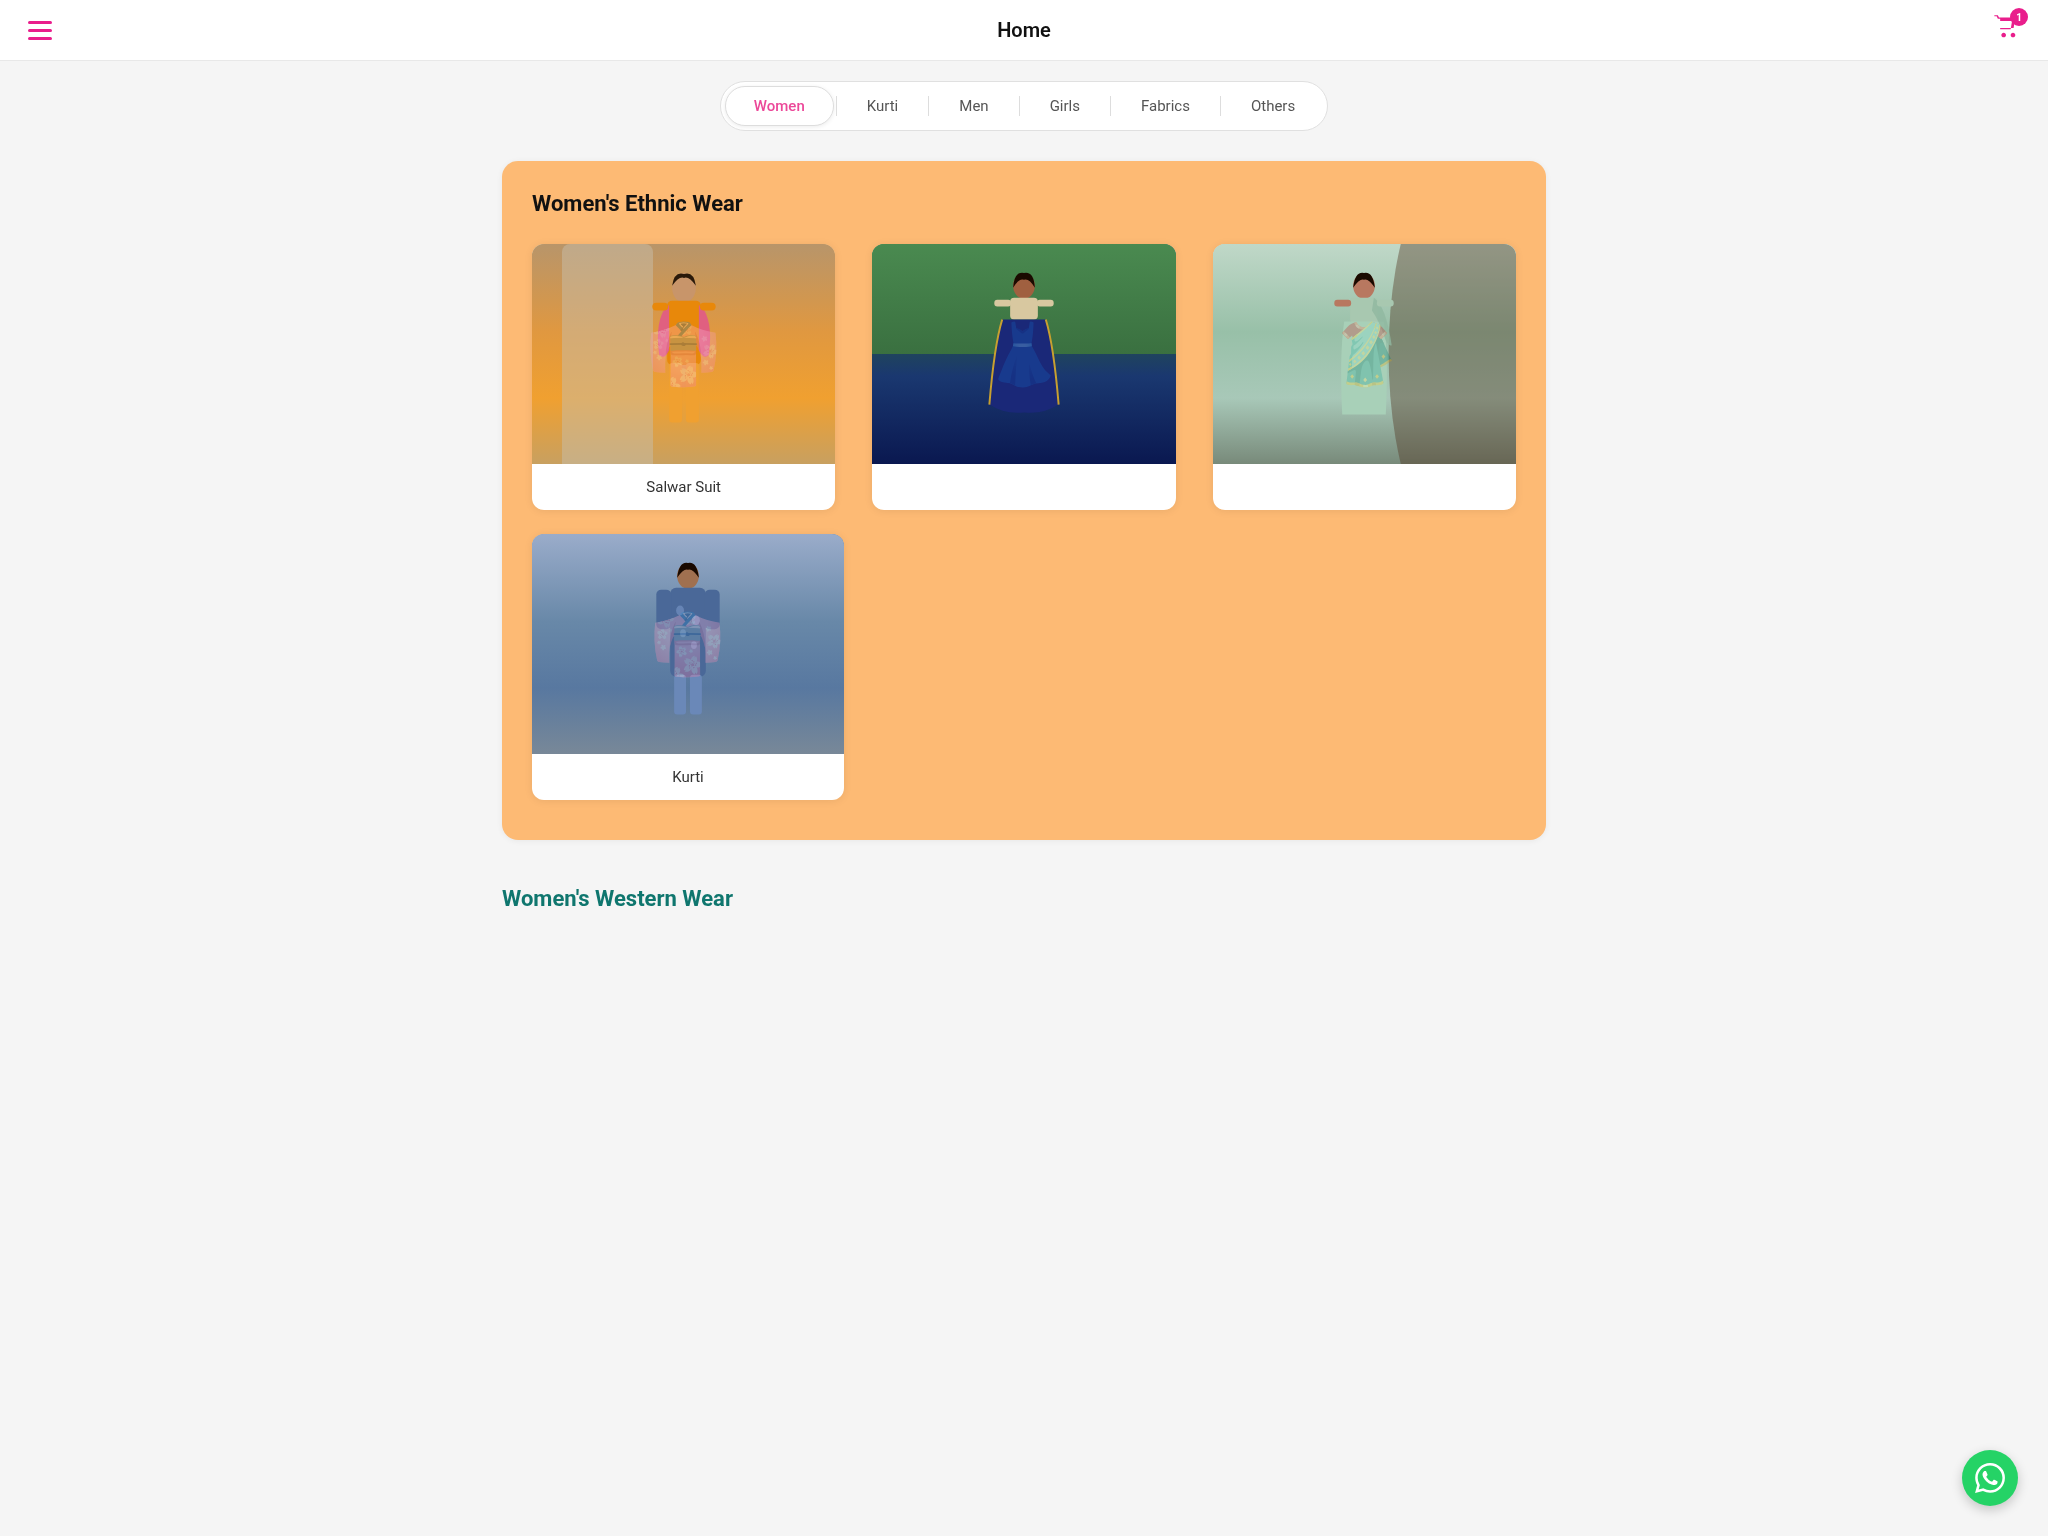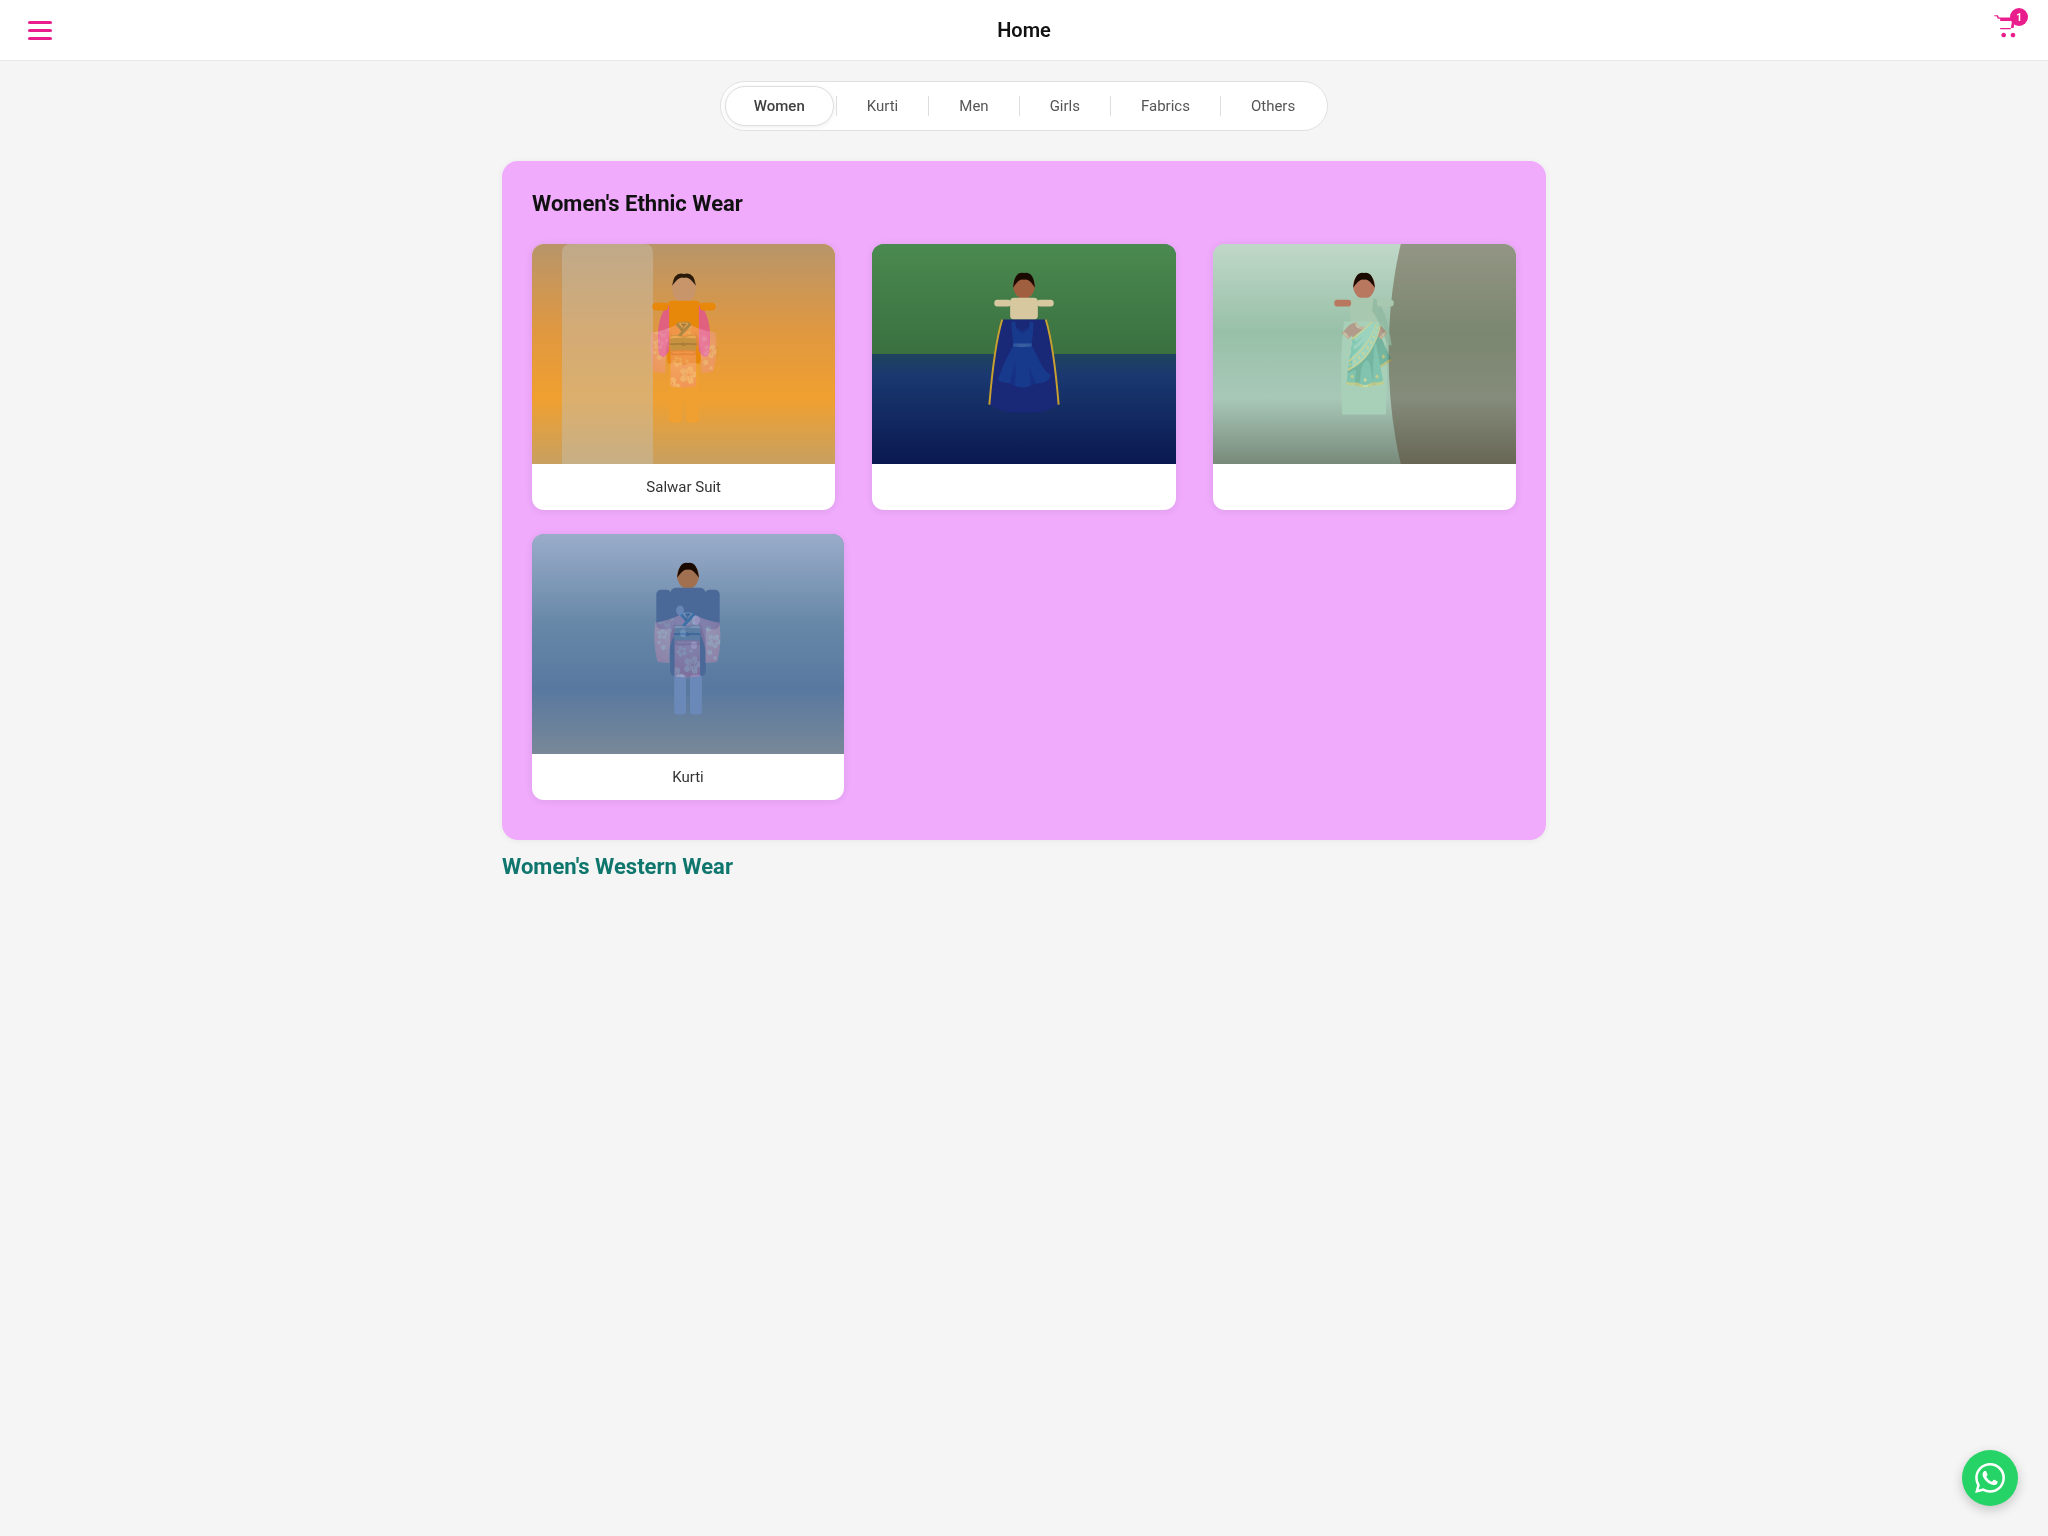--- a/index.html
+++ b/index.html
@@ -102,45 +102,45 @@
       font-size: 15px;
       color: #555;
       cursor: pointer;
       border-radius: 24px;
       white-space: nowrap;
       transition: background 0.2s;
     }
 
     .tab-item.active {
       background: #fff;
-      color: #404040;
+      color: #ec4899;
       font-weight: 500;
       border: 1px solid #ddd;
       box-shadow: 0 1px 4px rgba(0,0,0,0.08);
     }
 
     .tab-divider {
       width: 1px;
       height: 20px;
       background: #ddd;
       margin: 0 2px;
     }
 
     
     .main-content {
       padding: 10px 28px 40px;
       max-width: 1100px;
       margin: 0 auto;
     }
 
     .section-card {
-      background: #f0abfc;
+      background: #fdba74;
       border-radius: 16px;
       padding: 30px 30px 40px;
-      margin-bottom: 4px;
+      margin-bottom: 36px;
       box-shadow: 0 1px 6px rgba(0,0,0,0.06);
     }
 
     .section-title {
       font-size: 22px;
       font-weight: 700;
       color: #111;
       margin-bottom: 28px;
     }
 

